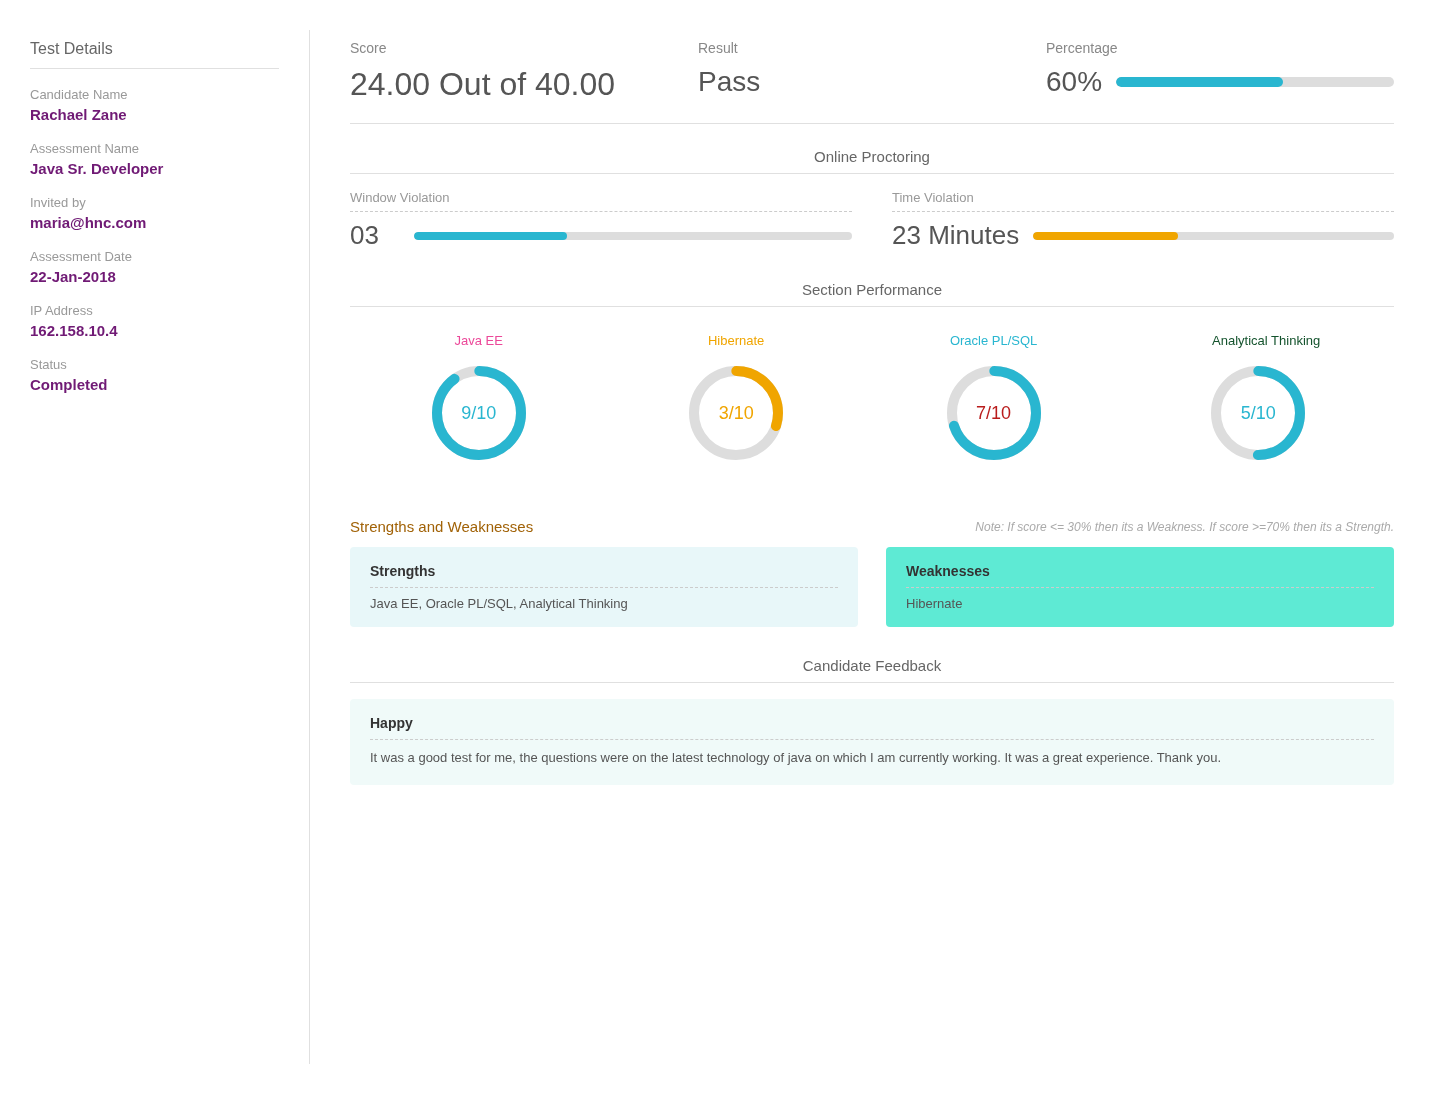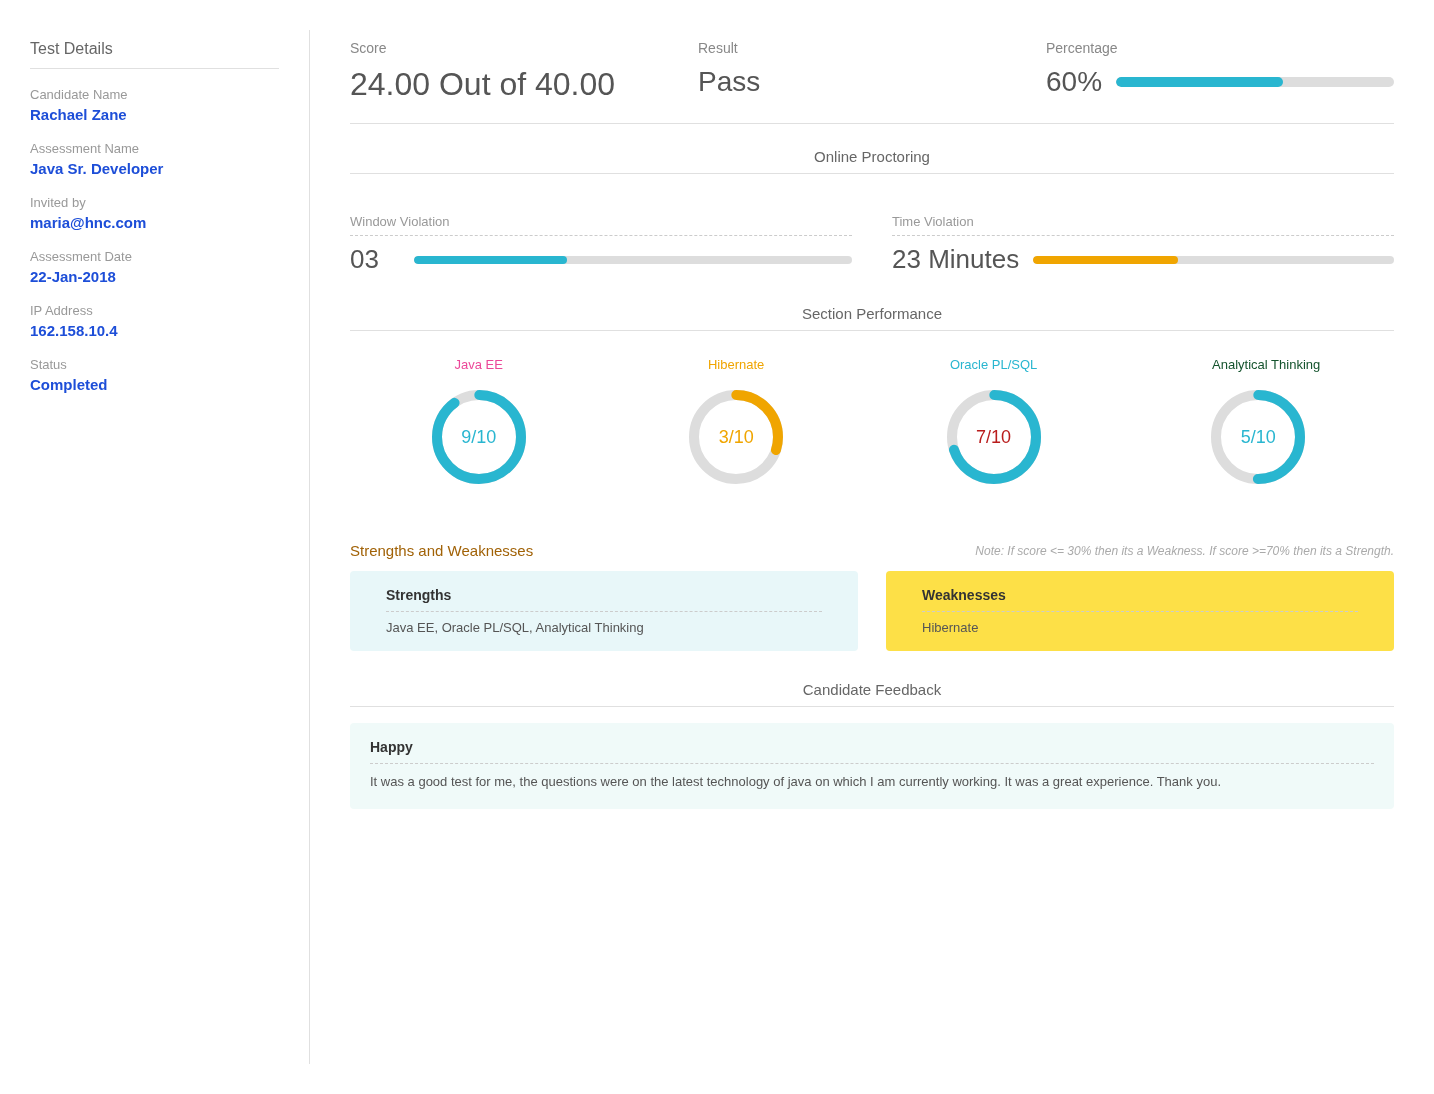--- a/index.html
+++ b/index.html
@@ -31,21 +31,21 @@
       border-bottom: 1px solid #e0e0e0;
     }
     .field-label {
       font-size: 13px;
       color: #999;
       margin-top: 18px;
       margin-bottom: 4px;
     }
     .field-value {
       font-size: 15px;
-      color: #1d4ed8;
+      color: #701a75;
       font-weight: 600;
     }
     
     .content {
       flex: 1;
       padding: 10px 40px;
     }
     
     .score-row {
       display: flex;
@@ -107,21 +107,20 @@
     
     .proctoring-section {
       margin-bottom: 30px;
     }
     .violation-row {
       display: flex;
       gap: 40px;
     }
     .violation-col {
       flex: 1;
-      margin-top: 24px;
     }
     .violation-label {
       font-size: 13px;
       color: #999;
       margin-bottom: 6px;
       padding-bottom: 6px;
       border-bottom: 1px dashed #ccc;
     }
     .violation-value-row {
       display: flex;
@@ -204,42 +203,42 @@
       color: #aaa;
       font-style: italic;
       margin-left: auto;
     }
     .sw-cards {
       display: flex;
       gap: 0;
     }
     .sw-card {
       flex: 1;
-      padding: 16px 36px;
+      padding: 16px 20px;
       border-radius: 4px;
     }
     .sw-card-title {
       font-size: 14px;
       font-weight: 700;
       color: #333;
       margin-bottom: 8px;
       padding-bottom: 8px;
       border-bottom: 1px dashed #ccc;
     }
     .sw-card-content {
       font-size: 13px;
       color: #555;
       margin-top: 8px;
     }
     .sw-card.strengths {
       background: #e8f7f9;
       margin-right: 20px;
     }
     .sw-card.weaknesses {
-      background: #fde047;
+      background: #5eead4;
       margin-left: 8px;
     }
     
     .feedback-section {
       margin-bottom: 20px;
     }
     .feedback-card {
       background: #f0faf9;
       border-radius: 4px;
       padding: 16px 20px;

